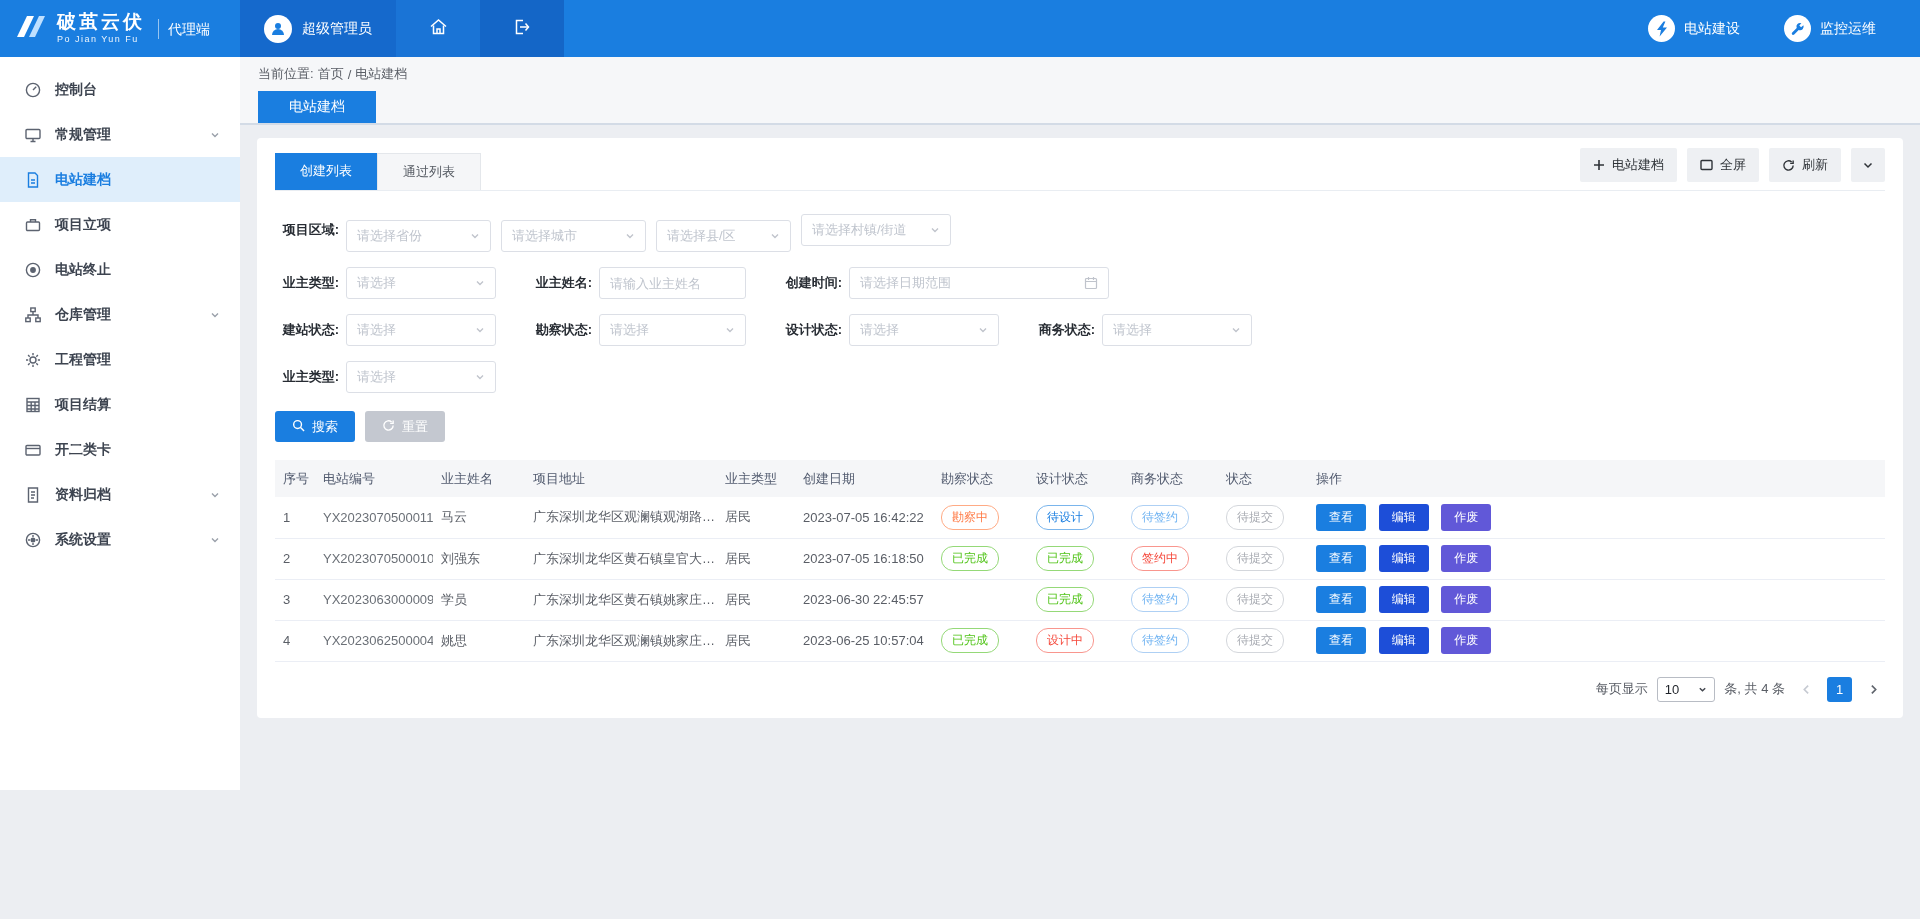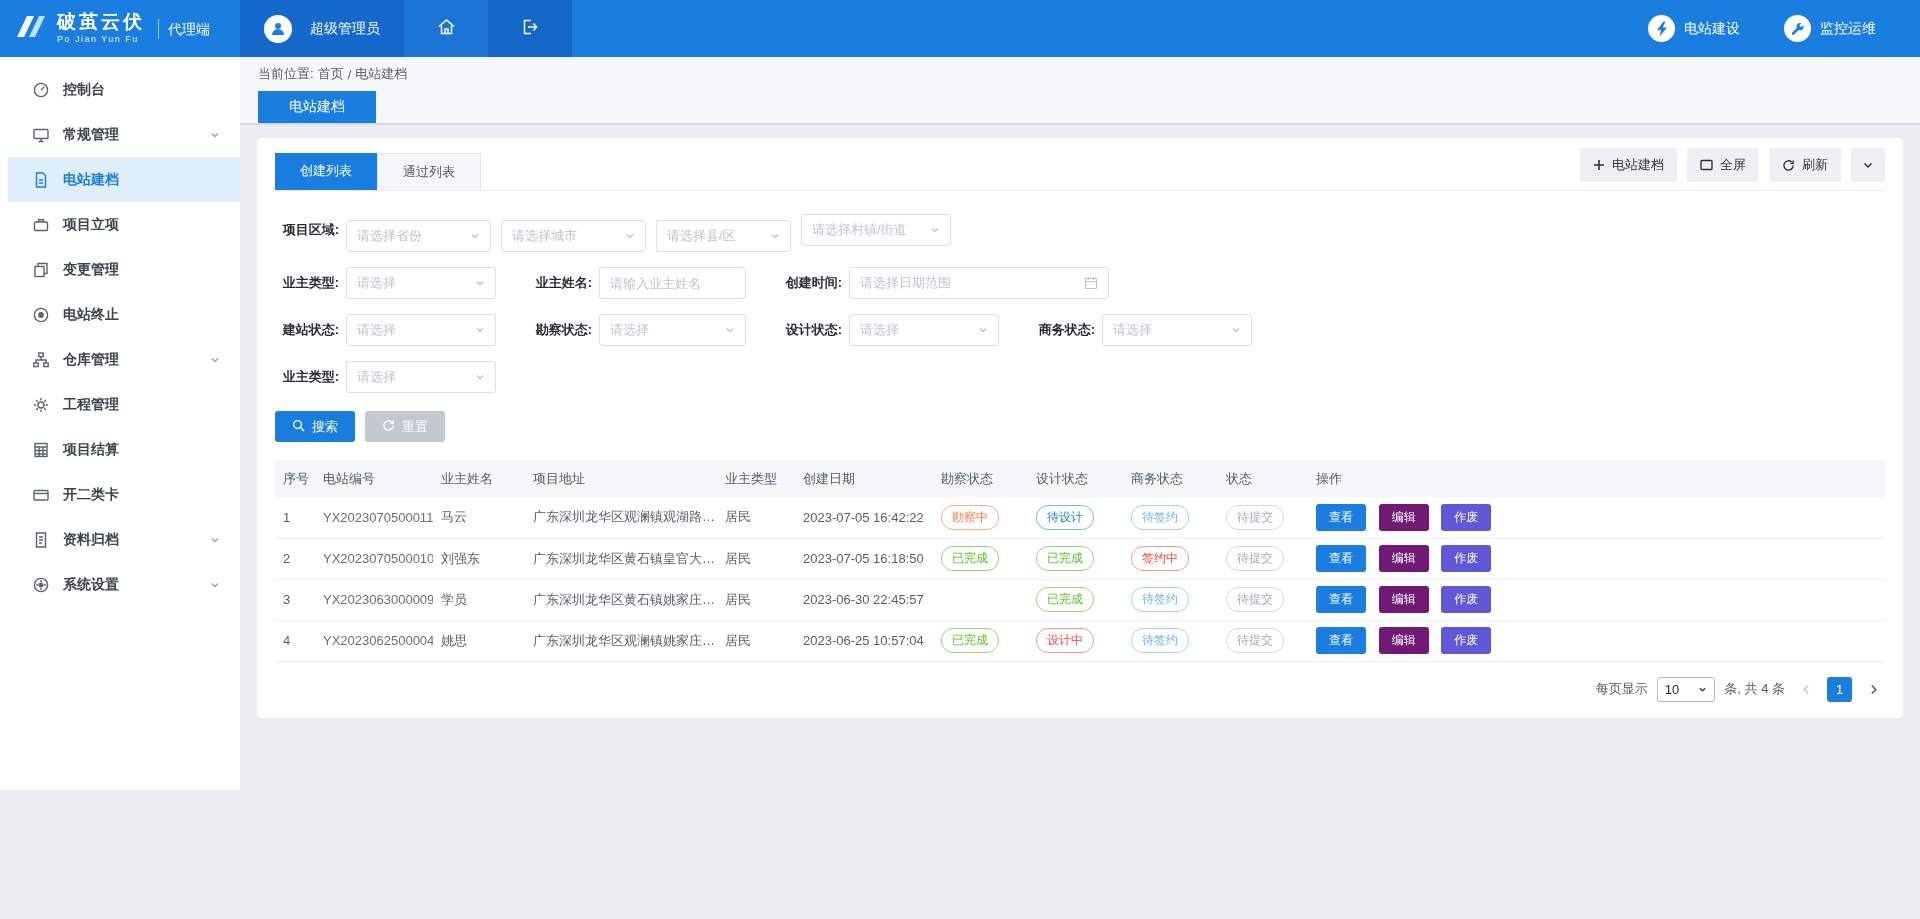--- a/index.html
+++ b/index.html
@@ -15,30 +15,30 @@
 
   
   .topbar { grid-area: hdr; background: #1a7ee0; color: #fff; display: flex; align-items: stretch; }
   .logo-area { width: 240px; display: flex; align-items: center; padding-left: 14px; gap: 9px; flex: none; cursor: pointer; }
   .logo-mark { flex: none; }
   .logo-text { line-height: 1.1; }
   .logo-title { font-size: 19px; font-weight: bold; letter-spacing: 3px; }
   .logo-sub { font-size: 9px; letter-spacing: 1.5px; opacity: .92; margin-top: 2px; }
   .portal { border-left: 1px solid rgba(255,255,255,.55); padding-left: 9px; margin-left: 4px; font-size: 14px; align-self: center; height: 20px; line-height: 20px; }
   .seg { display: flex; align-items: center; justify-content: center; padding: 0 24px; cursor: pointer; }
-  .seg-user { background: #1569cc; gap: 18px; font-size: 14px; }
+  .seg-user { background: #1569cc; gap: 10px; font-size: 14px; }
   .seg-home { background: #1a74d6; width: 84px; }
   .seg-logout { background: #1466c7; width: 84px; }
   .avatar { width: 28px; height: 28px; border-radius: 50%; background: #fff; display: flex; align-items: center; justify-content: center; }
   .top-spacer { flex: 1; }
   .top-action { display: flex; align-items: center; gap: 9px; margin-right: 44px; font-size: 14px; cursor: pointer; }
   .circle-ic { width: 27px; height: 27px; border-radius: 50%; background: #fff; display: flex; align-items: center; justify-content: center; flex: none; }
 
   
-  .sidebar { grid-area: side; background: #fff; padding-top: 10px; padding-left: 8px; }
+  .sidebar { grid-area: side; background: #fff; padding-top: 10px; }
   .side-item { height: 45px; display: flex; align-items: center; padding: 0 20px 0 24px; gap: 13px;
                font-size: 14px; color: #3d4450; cursor: pointer; font-weight: 600; }
   .si-icon { width: 18px; height: 18px; display: flex; color: #5c6370; flex: none; }
   .si-chevron { margin-left: auto; color: #9aa0aa; display: flex; }
   .side-item.active { background: #dfeefb; color: #1a7ee0; }
   .side-item.active .si-icon { color: #1a7ee0; }
 
   
   .content { grid-area: main; background: #eceef2; overflow: hidden; }
   .breadcrumb { height: 34px; display: flex; align-items: center; padding: 0 18px; font-size: 13px; color: #5a5e66; background: #f6f7f9; gap: 4px; }
@@ -91,21 +91,21 @@
   .badge:empty { display: none; }
   .badge[data-status="warning"] { color: #ff7a45; border-color: #ffab85; }
   .badge[data-status="primary"] { color: #1a7ee0; border-color: #7ab5ec; }
   .badge[data-status="info"]    { color: #6fb3f2; border-color: #aed0f4; }
   .badge[data-status="default"] { color: #a8abb2; border-color: #d4d7dc; }
   .badge[data-status="success"] { color: #52c41a; border-color: #95d978; }
   .badge[data-status="danger"]  { color: #f5483b; border-color: #f9968e; }
   .abtn { border: none; color: #fff; font-size: 12px; padding: 5px 13px; border-radius: 3px; cursor: pointer;
           margin-right: 9px; font-family: inherit; }
   .abtn.view { background: #1a7ee0; }
-  .abtn.edit { background: #701a75; }
+  .abtn.edit { background: #1d4ed8; }
   .abtn.void { background: #6158d8; }
 
   
   .pagination { display: flex; justify-content: flex-end; align-items: center; gap: 9px; margin-top: 15px;
                 font-size: 13px; color: #5a5e66; }
   .pp-select { border: 1px solid #b8bcc4; border-radius: 3px; height: 25px; padding: 0 7px; display: flex;
                align-items: center; gap: 19px; color: #1f2329; cursor: pointer; background: #fff; }
   .pp-select .chev { color: #42464e; display: flex; }
   .pg-arrow { width: 24px; height: 24px; display: flex; align-items: center; justify-content: center; cursor: pointer; }
   .pg-prev { color: #c6cad2; }
@@ -224,29 +224,20 @@
     <div class="side-item">
       <span class="si-icon">
         <svg width="18" height="18" viewBox="0 0 18 18" fill="none" stroke="currentColor" stroke-width="1.4">
           <rect x="2.5" y="6" width="13" height="8.5" rx="1"></rect>
             <path d="M6.5 6 V3.8 h5 V6"></path>
         </svg>
       </span>
       <span class="si-label">项目立项</span>
     </div>
 
-    <div class="side-item">
-      <span class="si-icon">
-        <svg width="18" height="18" viewBox="0 0 18 18" fill="none" stroke="currentColor" stroke-width="1.4">
-          <rect x="3" y="5.5" width="9" height="10"></rect>
-            <path d="M6 5.5 V2.5 h9 v10 h-3"></path>
-        </svg>
-      </span>
-      <span class="si-label">变更管理</span>
-    </div>
 
     <div class="side-item">
       <span class="si-icon">
         <svg width="18" height="18" viewBox="0 0 18 18" fill="none" stroke="currentColor" stroke-width="1.4">
           <circle cx="9" cy="9" r="6.6"></circle>
             <circle cx="9" cy="9" r="2.2" fill="currentColor"></circle>
         </svg>
       </span>
       <span class="si-label">电站终止</span>
     </div>

